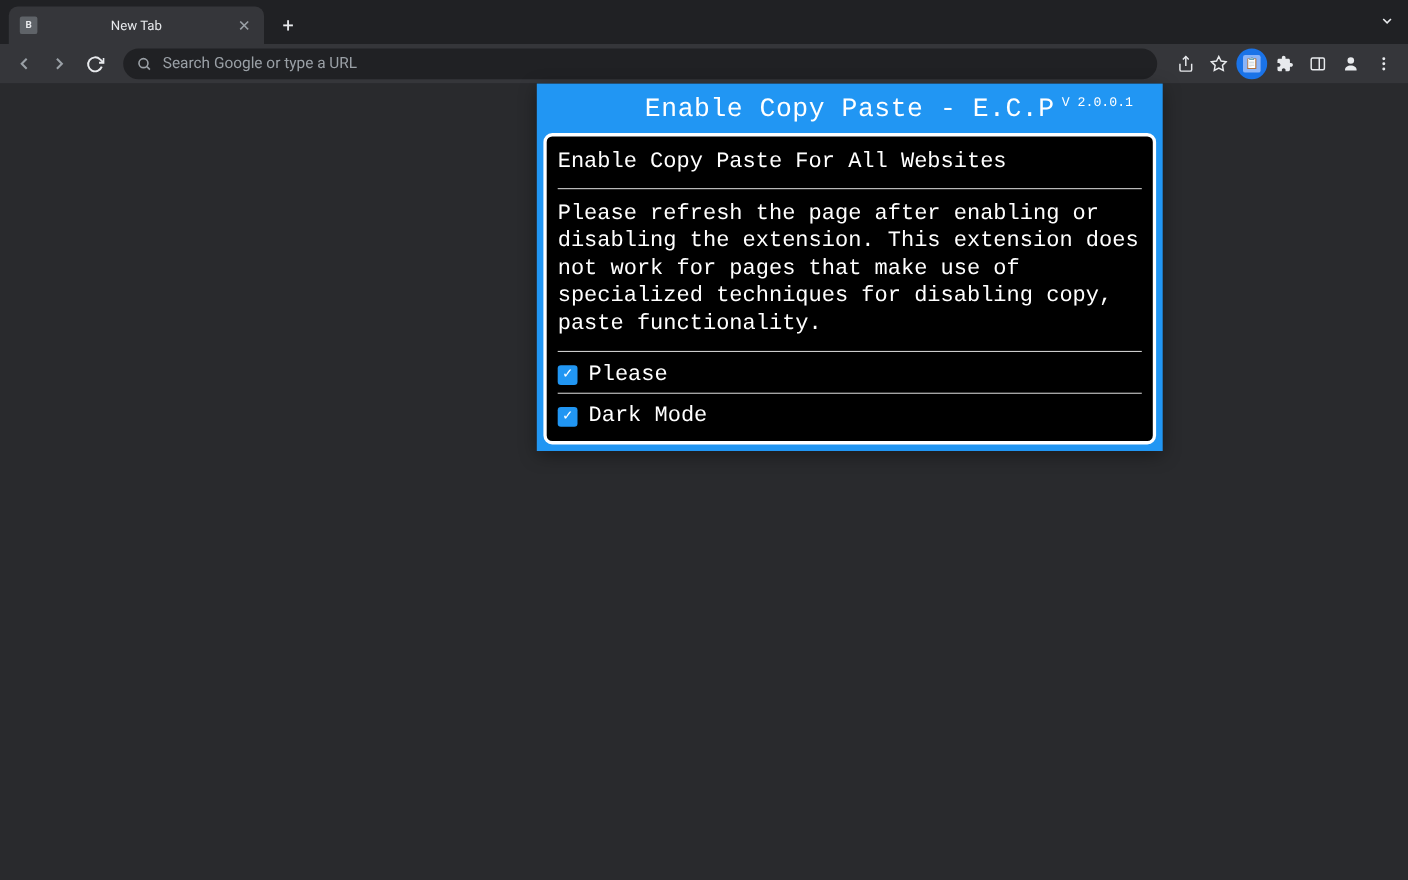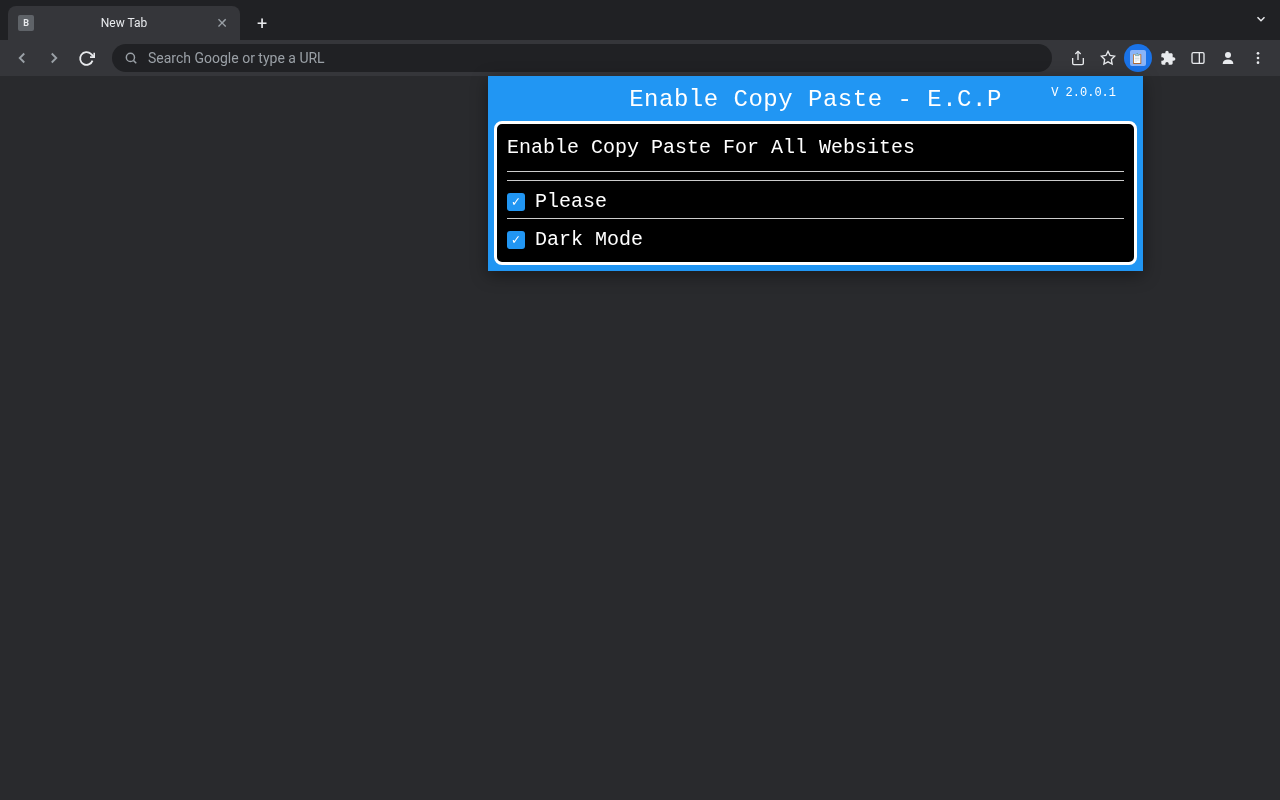--- a/index.html
+++ b/index.html
@@ -153,21 +153,21 @@
       height: calc(800px - 76px);
       background: #292a2d;
       position: relative;
     }
 
     
     .ext-popup {
       position: absolute;
       top: 0;
       left: 488px;
-      width: 655px;
+      width: 569px;
       background: #2196f3;
       padding: 4px 6px 6px 6px;
       box-shadow: 0 4px 16px rgba(0,0,0,0.4);
     }
     .ext-header {
       display: flex;
       align-items: baseline;
       justify-content: center;
       font-family: "Courier New", Courier, monospace;
       color: #fff;
@@ -326,20 +326,21 @@
 <div class="content">
 
   <div class="ext-popup">
     <div class="ext-header">
       <span class="ext-title">Enable Copy Paste - E.C.P</span>
       <span class="ext-version">V 2.0.0.1</span>
     </div>
     <div class="ext-body">
       <div class="ext-subtitle">Enable Copy Paste For All Websites</div>
       <hr class="ext-divider">
+      <div class="ext-desc">Please refresh the page after enabling or disabling the extension. This extension does not work for pages that make use of specialized techniques for disabling copy, paste functionality.</div>
       <hr class="ext-divider">
       <div class="ext-option">
         <div class="checkbox checked">✓</div>
         <span>Please</span>
       </div>
       <hr class="ext-divider">
       <div class="ext-option">
         <div class="checkbox checked">✓</div>
         <span>Dark Mode</span>
       </div>

